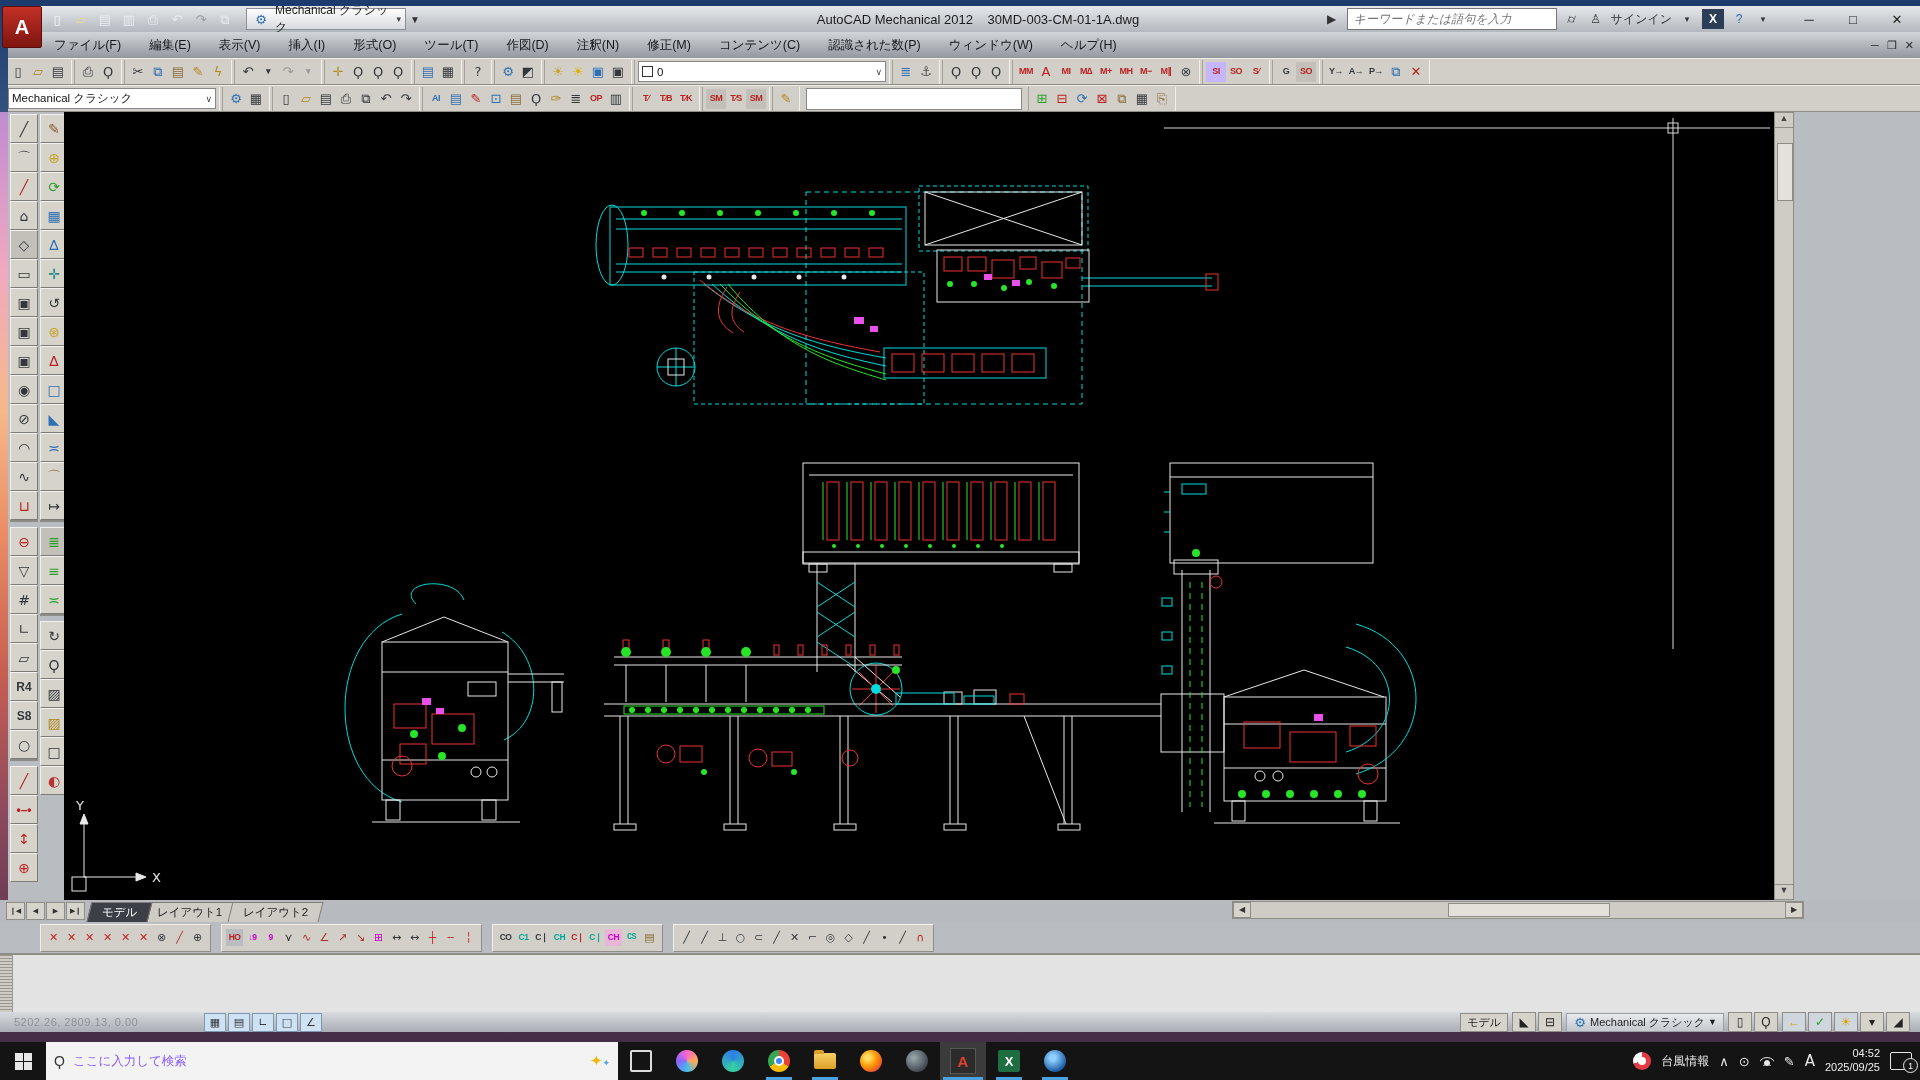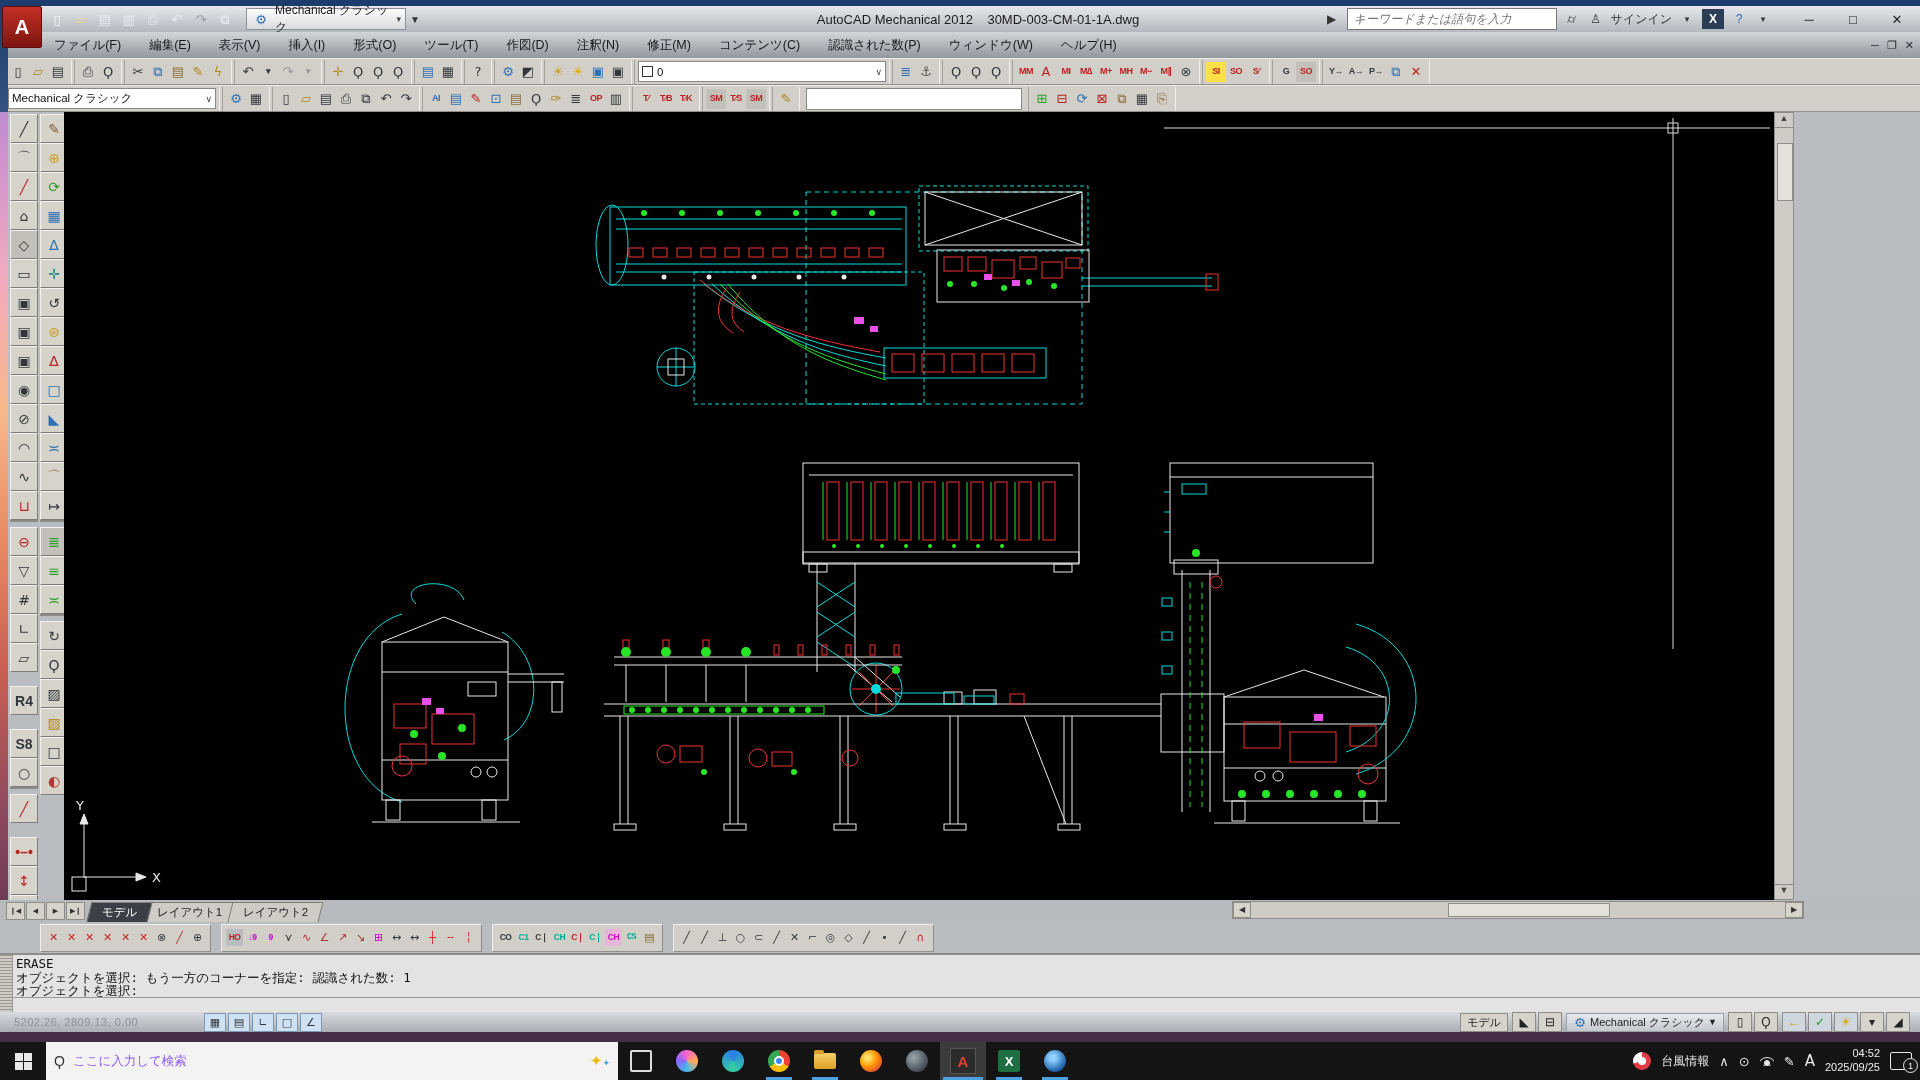--- a/index.html
+++ b/index.html
@@ -42,21 +42,21 @@
     font-family:"DejaVu Sans",sans-serif;font-size:13px;color:#33373c;line-height:1;}
   .icon.txt{font-size:9px;font-weight:bold;letter-spacing:-0.5px;font-family:"Liberation Sans",sans-serif;}
   #layer-combo,#ws-combo2{display:flex;align-items:center;background:#fff;border:1px solid #888;height:19px;font-size:11.5px;color:#111;padding:0 3px;gap:4px;}
   #layer-combo{width:240px;} #ws-combo2{width:200px;}
   .sq{width:9px;height:9px;background:#fff;border:1px solid #333;display:inline-block;}
   #cmd-edit{width:210px;height:18px;border:1px solid #888;background:#fff;margin:0 4px;}
   
   .palette{position:absolute;display:flex;flex-direction:column;align-items:center;gap:0;}
   .pcell{width:28px;height:29px;background:#d6d3cb;border:1px solid;border-color:#f4f2ee #7d7b76 #7d7b76 #f4f2ee;
     display:flex;align-items:center;justify-content:center;font-family:"DejaVu Sans",sans-serif;font-size:14px;color:#33373c;box-sizing:border-box;}
-  .pcell.txt{font-size:14px;font-weight:bold;font-family:"Liberation Sans",sans-serif;margin-top:14px;}
+  .pcell.txt{font-size:12px;font-weight:bold;font-family:"Liberation Sans",sans-serif;}
   .phandle{width:28px;height:7px;background:#b9bdc2;border-top:2px solid #8d8b86;box-sizing:border-box;}
   
   #canvas{position:absolute;left:64px;top:112px;width:1710px;height:788px;background:#000;overflow:hidden;}
   #vscroll{position:absolute;left:1774px;top:112px;width:20px;height:788px;background:#cfccc5;border:1px solid #8f8d87;box-sizing:border-box;font-size:9px;color:#444;text-align:center;}
   #vthumb{position:absolute;left:2px;top:30px;width:14px;height:56px;background:#e4e1da;border:1px solid #8f8d87;}
   
   #tabrow{position:absolute;left:0;top:900px;width:100%;height:22px;background:#b7bbc0;display:flex;align-items:flex-end;}
   .tabnav{display:flex;gap:1px;margin:0 4px 2px 6px;}
   .tabnav span{width:17px;height:16px;background:#d6d3cb;border:1px solid #8f8d87;font-size:8px;display:inline-flex;align-items:center;justify-content:center;color:#333;}
   .tab{padding:2px 12px;font-size:11.5px;border:1px solid #7f7d78;border-bottom:none;transform:skewX(-14deg);margin-right:-6px;background:#cfccc5;color:#222;}
@@ -268,21 +268,21 @@
         <span class="icon" style="color: rgb(187, 34, 34);">A</span>
         <span class="icon txt" style="color: rgb(187, 34, 34);">MI</span>
         <span class="icon txt" style="color: rgb(187, 34, 34);">M∆</span>
         <span class="icon txt" style="color: rgb(187, 34, 34);">M+</span>
         <span class="icon txt" style="color: rgb(187, 34, 34);">MH</span>
         <span class="icon txt" style="color: rgb(187, 34, 34);">M−</span>
         <span class="icon txt" style="color: rgb(187, 34, 34);">M∥</span>
         <span class="icon">⊗</span>
       </div>
     <div class="tbgroup">
-        <span class="icon txt" style="color: rgb(187, 34, 34); background: #fde047;">SI</span>
+        <span class="icon txt" style="color: rgb(187, 34, 34); background: #c4b5fd;">SI</span>
         <span class="icon txt" style="color: rgb(187, 34, 34);">SO</span>
         <span class="icon txt" style="color: rgb(187, 34, 34);">S∕</span>
       </div>
     <div class="tbgroup">
         <span class="icon txt">G</span>
         <span class="icon txt" style="color: rgb(187, 34, 34); background: rgb(195, 192, 185);">SO</span>
       </div>
     <div class="tbgroup">
         <span class="icon txt">Y→</span>
         <span class="icon txt">A→</span>
@@ -844,25 +844,20 @@
         <span class="icon">◇</span>
         <span class="icon">╱</span>
         <span class="icon">•</span>
         <span class="icon">╱</span>
         <span class="icon" style="color: rgb(187, 34, 34);">∩</span>
       </div>
   </div>
 
   <div id="cmdline">
     <div id="cmd-handle"></div>
-    <div id="cmd-hist">
-      <div>ERASE</div>
-      <div>オブジェクトを選択: もう一方のコーナーを指定: 認識された数: 1</div>
-      <div>オブジェクトを選択:</div>
-    </div>
   </div>
 
   <div id="statusbar">
     <span id="coords">5202.26, 2809.13, 0.00</span>
     <div class="stoggle">
         <span class="icon">▦</span>
         <span class="icon">▤</span>
         <span class="icon">∟</span>
         <span class="icon">□</span>
         <span class="icon">∠</span>

